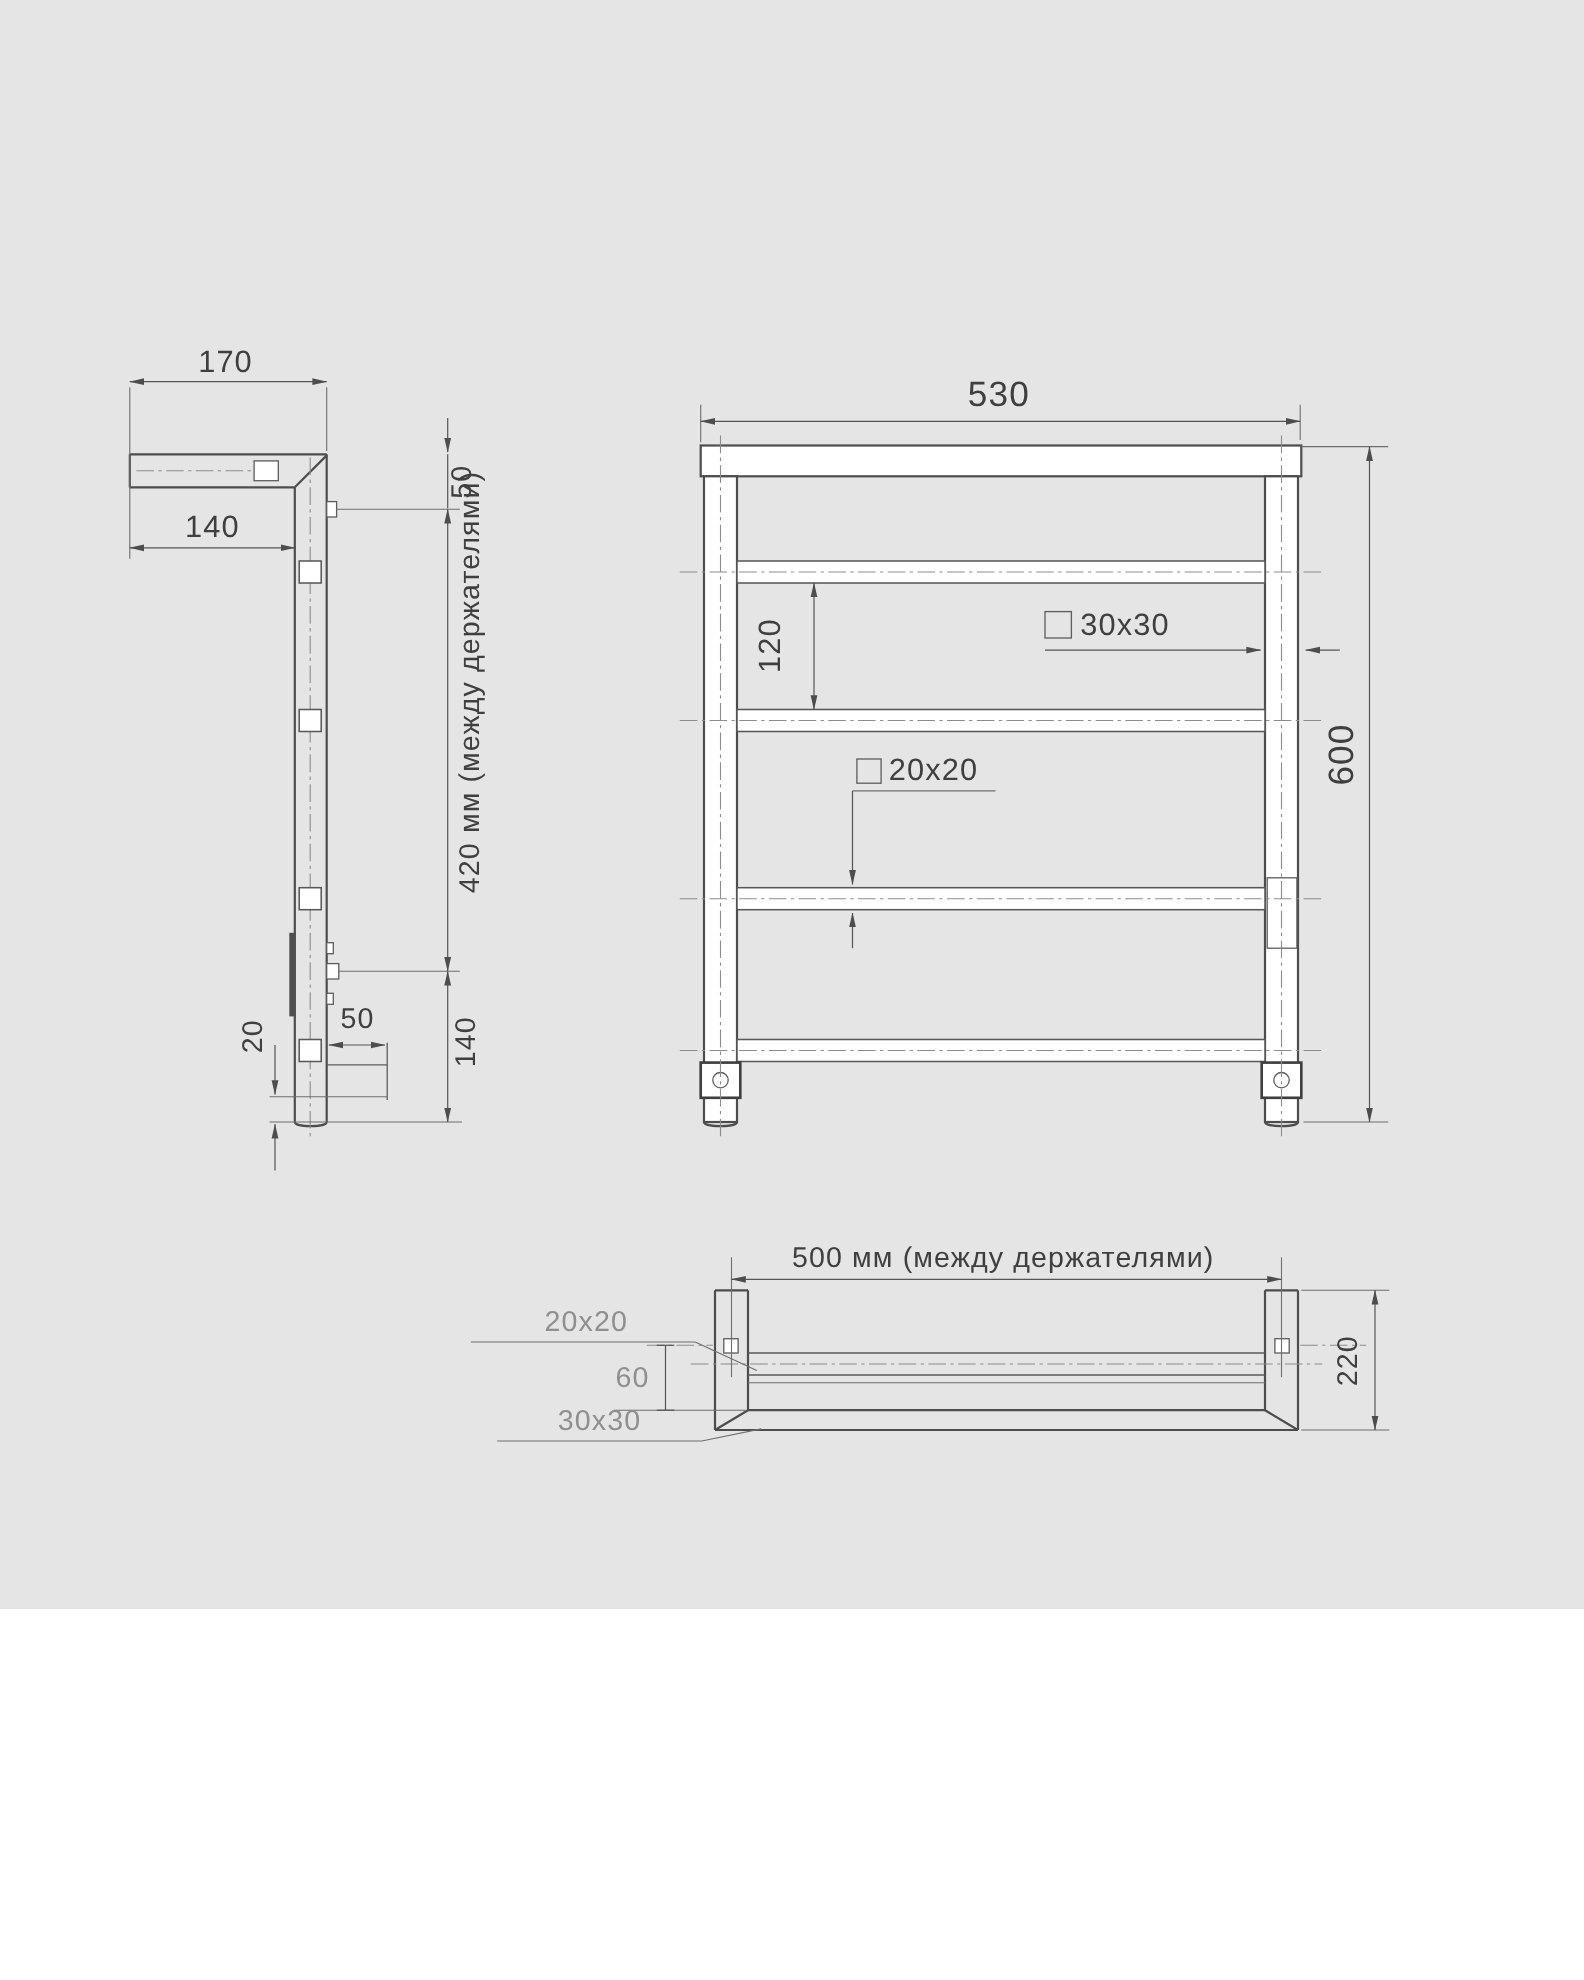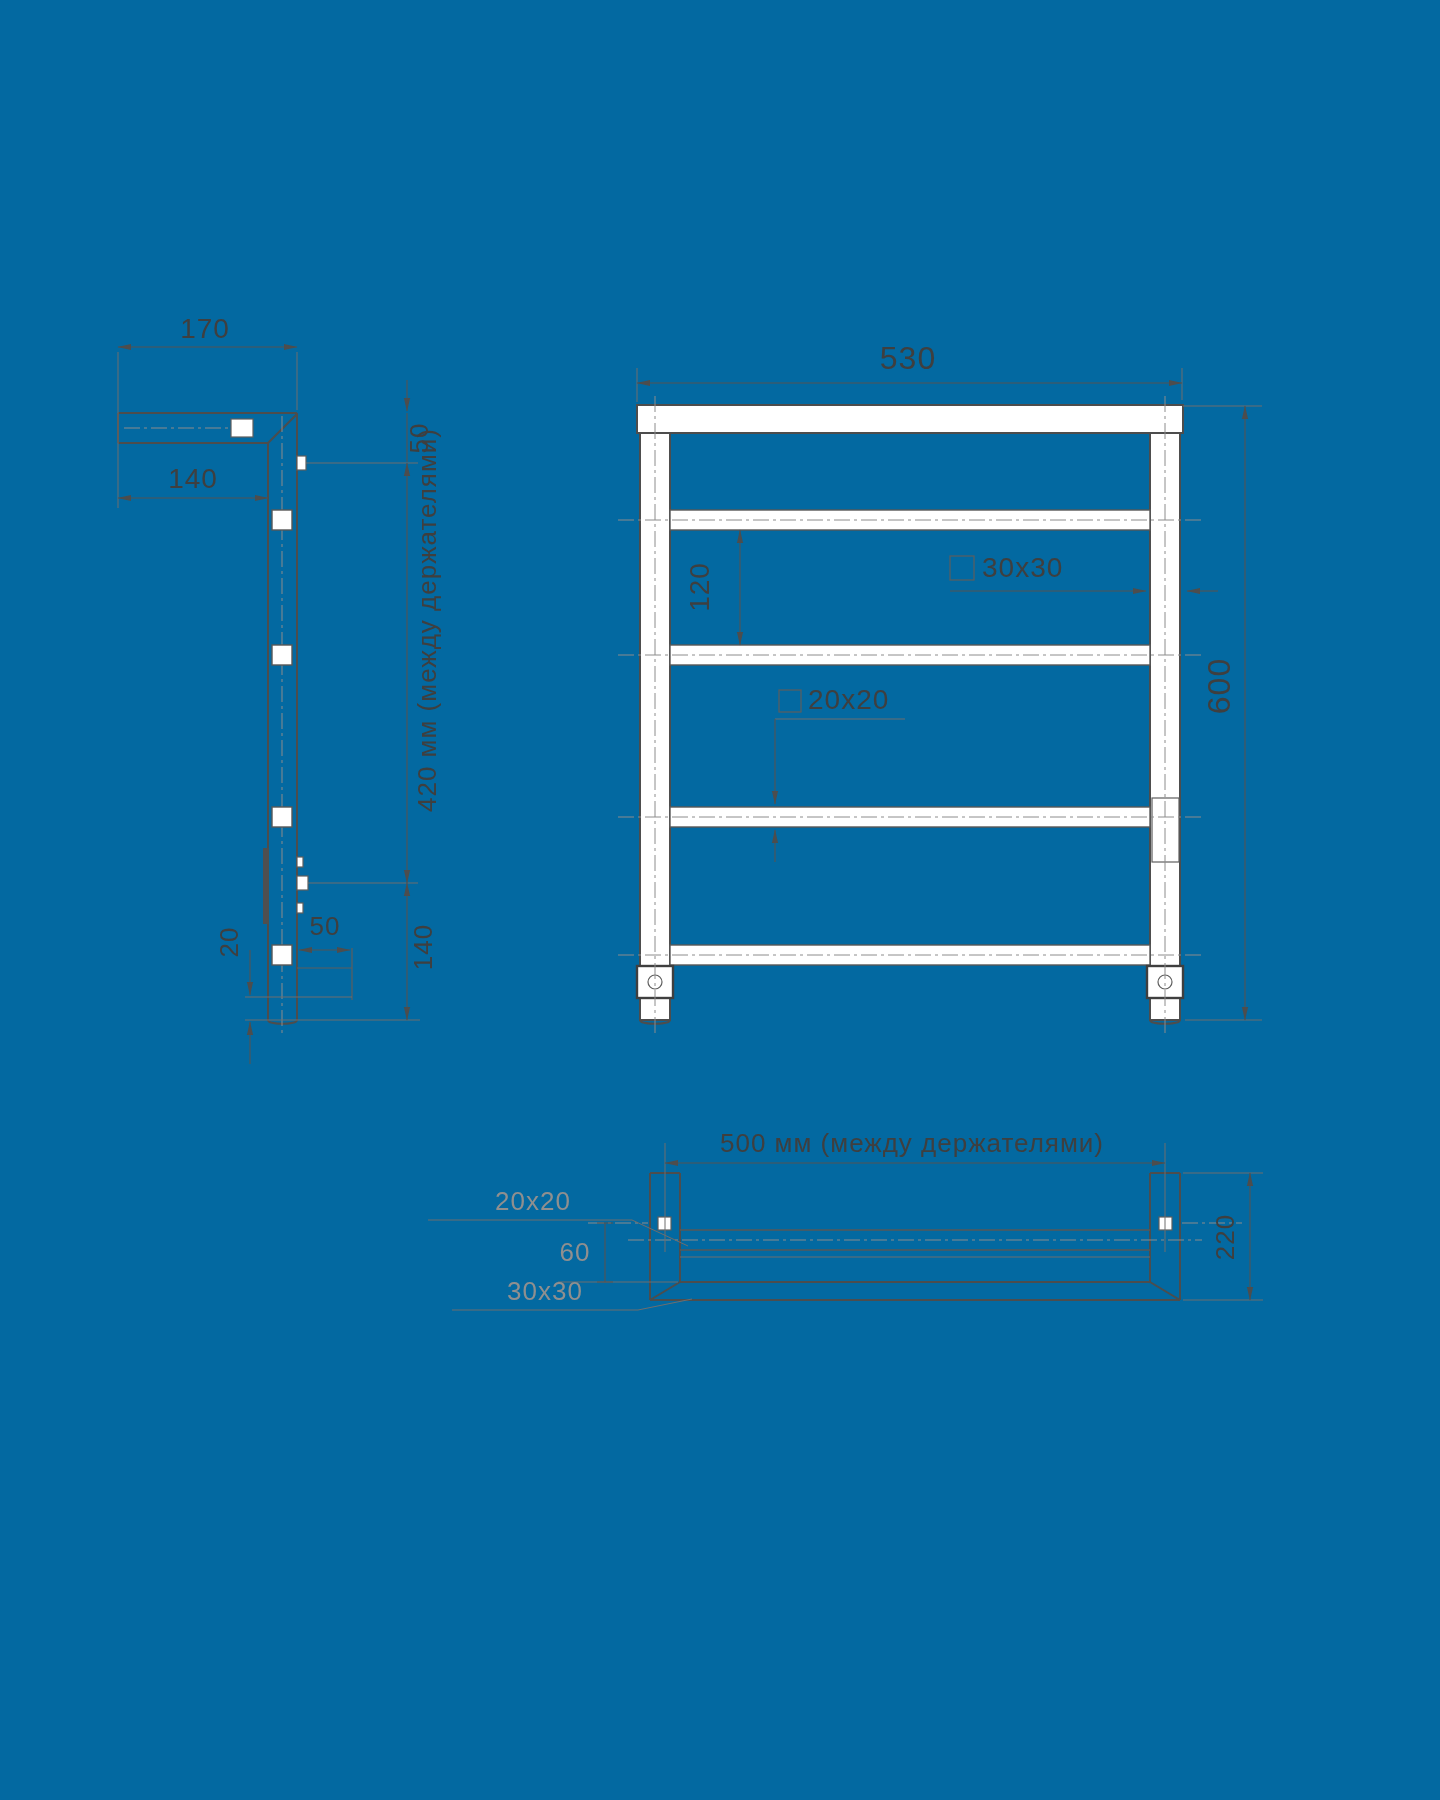--- a/index.html
+++ b/index.html
@@ -1,16 +1,16 @@
 <!DOCTYPE html>
 <html><head>
 <meta charset="utf-8">
 <style>
   html,body{margin:0;padding:0;background:#ffffff;}
-  .canvas{position:relative;width:1440px;height:1800px;background:#0369a1;overflow:hidden;}
+  .canvas{position:relative;width:1440px;height:1463px;background:#e5e5e5;overflow:hidden;}
   svg{display:block;}
   .outline{stroke:#4d4d4d;stroke-width:2;fill:none;}
   .outline-thick{stroke:#3f3f3f;stroke-width:2.4;fill:none;}
   .thin{stroke:#5e5e5e;stroke-width:1.2;fill:none;}
   .xthin{stroke:#6e6e6e;stroke-width:1;fill:none;}
   .rung{stroke:#585858;stroke-width:1.4;fill:#ffffff;}
   .white-fill{fill:#ffffff;}
   .center{stroke:#8c8c8c;stroke-width:1;fill:none;stroke-dasharray:16 4 3 4;}
   .dimline{stroke:#555555;stroke-width:1.1;fill:none;}
   .dim{font-family:"Liberation Sans", sans-serif;font-size:28px;fill:#3f3f3f;text-anchor:middle;dominant-baseline:middle;letter-spacing:1px;}

